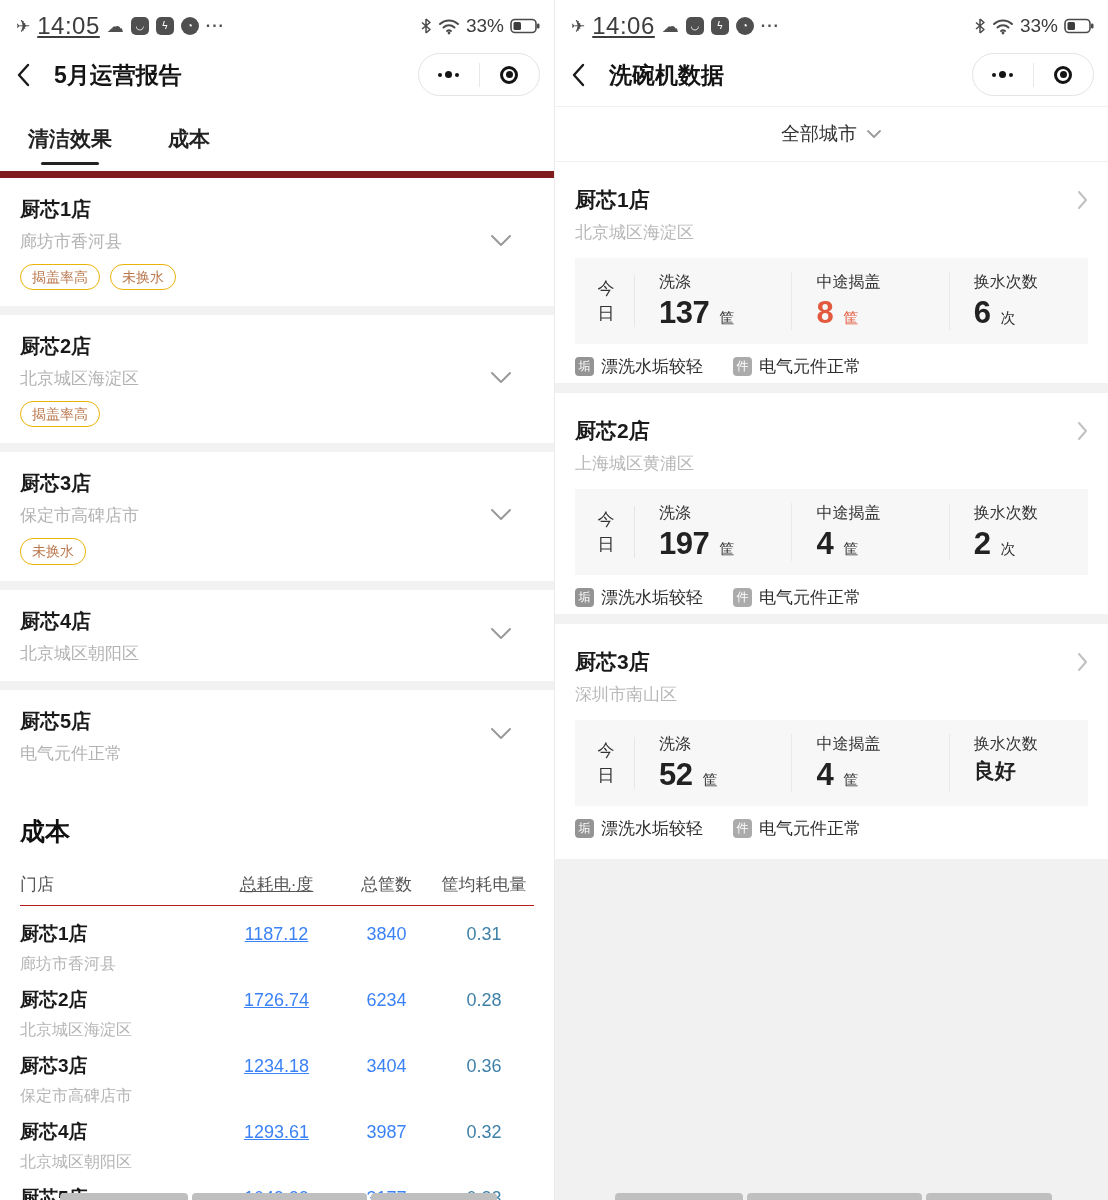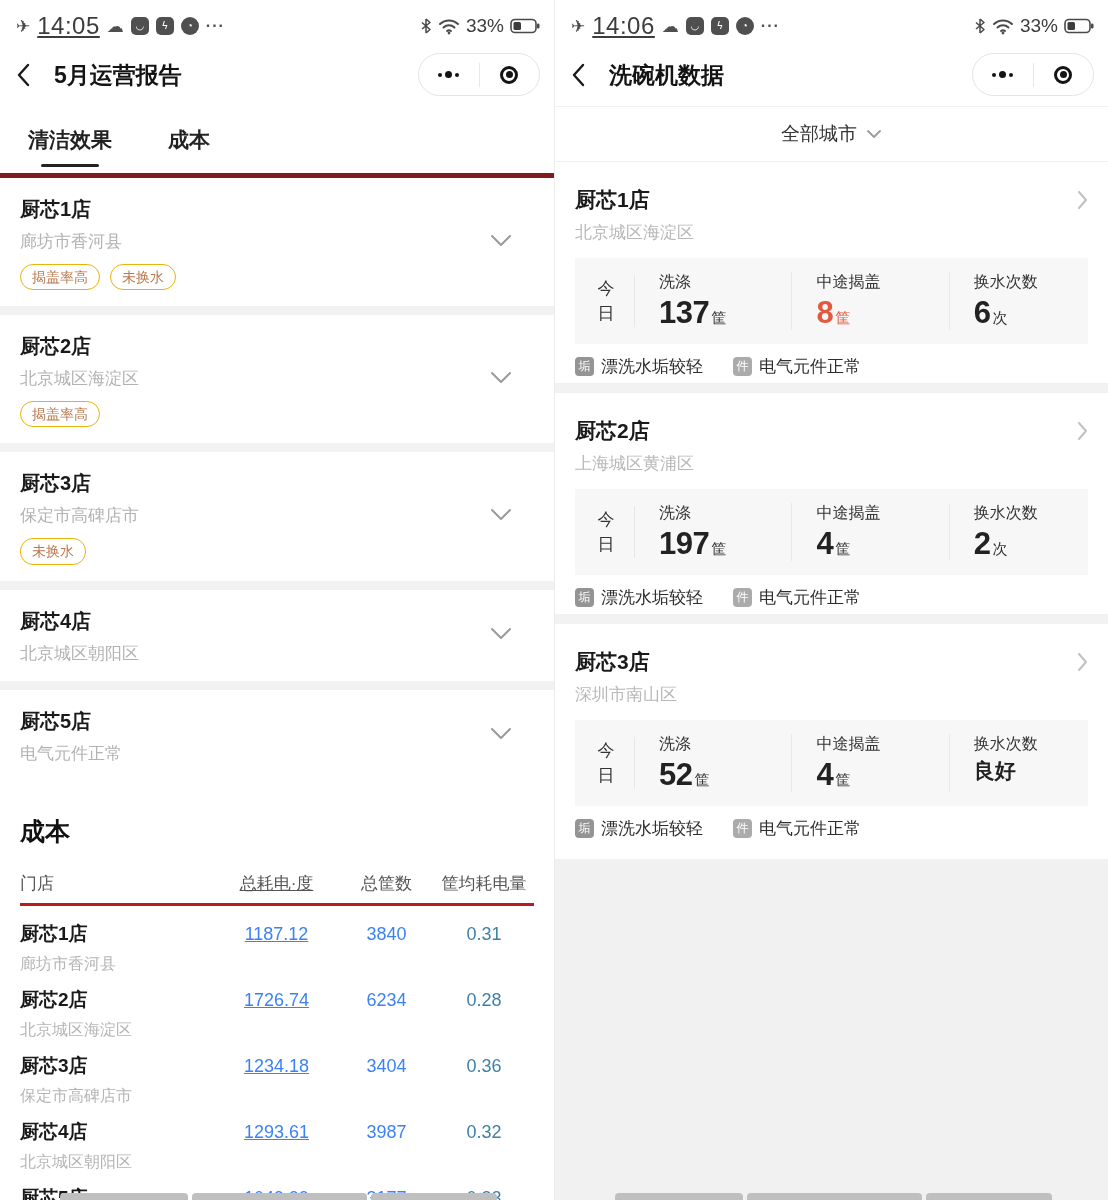--- a/index.html
+++ b/index.html
@@ -26,38 +26,38 @@
 .nav-title { font-size:23px; font-weight:700; color:#141414; margin-left:10px; }
 .capsule { position:absolute; right:14px; top:9px; width:122px; height:43px; border:1px solid #e4e4e4; border-radius:22px; display:flex; align-items:center; background:#fff; }
 .cap-half { flex:1; display:flex; justify-content:center; align-items:center; gap:3px; height:100%; }
 .cap-dot { width:4px; height:4px; border-radius:50%; background:#141414; }
 .cap-dot.big { width:7px; height:7px; }
 .cap-div { width:1px; height:24px; background:#e8e8e8; }
 .cap-ring { width:18px; height:18px; border:3px solid #141414; border-radius:50%; display:flex; align-items:center; justify-content:center; }
 .cap-core { width:7px; height:7px; background:#141414; border-radius:50%; }
 
 
-.tabsbar { height:72px; flex:0 0 72px; display:flex; align-items:stretch; gap:56px; padding:0 28px; border-bottom:5px solid #7f1d1d; }
+.tabsbar { height:72px; flex:0 0 72px; display:flex; align-items:stretch; gap:56px; padding:0 28px; border-bottom:7px solid #7f1d1d; }
 .tab { font-size:21px; font-weight:700; color:#222; position:relative; display:flex; align-items:center; }
 .tab.active::after { content:""; position:absolute; left:50%; transform:translateX(-50%); bottom:6px; width:58px; height:3px; background:#222; border-radius:2px; }
 
 
 .store-item { padding:18px 20px 16px; position:relative; background:#fff; }
 .store-name { font-size:20px; font-weight:700; color:#1a1a1a; }
 .store-loc { font-size:17px; color:#b3b3b3; margin-top:7px; }
 .badges { display:flex; gap:10px; margin-top:11px; }
 .badge { padding:3px 11px; border:1px solid #eab308; border-radius:13px; color:#b9764b; font-size:14px; line-height:1.3; }
 .chev-down { position:absolute; right:42px; top:50%; transform:translateY(-50%); }
 .sep { height:9px; flex:0 0 9px; background:#f2f2f2; }
 .hairline { height:1px; background:#ececec; }
 
 
 .cost-title { font-size:25px; font-weight:700; color:#111; padding:34px 20px 16px; }
 .table { padding:0 20px; }
-.thead { display:flex; align-items:center; height:42px; border-bottom:3px solid #b91c1c; font-size:17px; color:#555; }
+.thead { display:flex; align-items:center; height:42px; border-bottom:1px solid #b91c1c; font-size:17px; color:#555; }
 .col-name { flex:1; text-align:left; }
 .col-power { width:125px; text-align:center;text-decoration:underline; }
 .col-baskets { width:95px; text-align:center; }
 .col-avg { width:100px; text-align:center; }
 .trow { display:flex; align-items:flex-start; padding-top:15px; height:66px; }
 .trow .cell-num { font-size:18px; color:#3b82f6; padding-top:3px; }
 .trow .cell-avg { color:#3e80a8; }
 .row-name { font-size:19px; font-weight:700; color:#1a1a1a; }
 .row-loc { font-size:16px; color:#b5b5b5; margin-top:7px; }
 
@@ -74,21 +74,21 @@
 .card { padding:24px 20px 5px; }
 .card-head { display:flex; align-items:center; justify-content:space-between; }
 .card-name { font-size:21px; font-weight:700; color:#1a1a1a; }
 .card-loc { font-size:17px; color:#b8b8b8; margin-top:7px; }
 .statbox { margin-top:14px; background:#f7f7f7; height:86px; display:flex; align-items:center; padding-left:13px; }
 .daycol { width:36px; display:flex; flex-direction:column; align-items:center; font-size:17px; color:#333; line-height:1.5; }
 .statdiv { width:1px; height:52px; background:#e6e6e6; margin-left:10px; }
 .statcol { padding-left:24px; flex:1.16; border-right:1px solid #e9e9e9; align-self:center; height:58px; }
 .statcol.last { flex:1; border-right:none; }
 .stat-label { font-size:16px; color:#333; }
-.stat-value-row { margin-top:2px; display:flex; align-items:baseline; }
+.stat-value-row { margin-top:2px; display:flex; align-items:baseline;gap:8px; }
 .stat-value { font-size:31px; font-weight:700; color:#222; letter-spacing:-0.5px; }
 .stat-value.textval { font-size:21px; letter-spacing:0; }
 .stat-unit { font-size:15px; color:#333; margin-left:2px; }
 .orange { color:#e2593d !important; }
 .tagrow { display:flex; align-items:center; margin-top:11px; gap:30px; }
 .tagitem { display:flex; align-items:center; gap:7px; font-size:17px; color:#2e2e2e; }
 .tagbadge { width:19px; height:19px; border-radius:4px; background:#949494; color:#fff; font-size:12px; display:flex; align-items:center; justify-content:center; flex:0 0 19px; }
 .tagbadge.light { background:#ababab; }
 .card-sep { height:10px; background:#f2f2f2; }
 .graybottom { flex:1; background:#f1f1f1; position:relative; margin-top:14px; }

